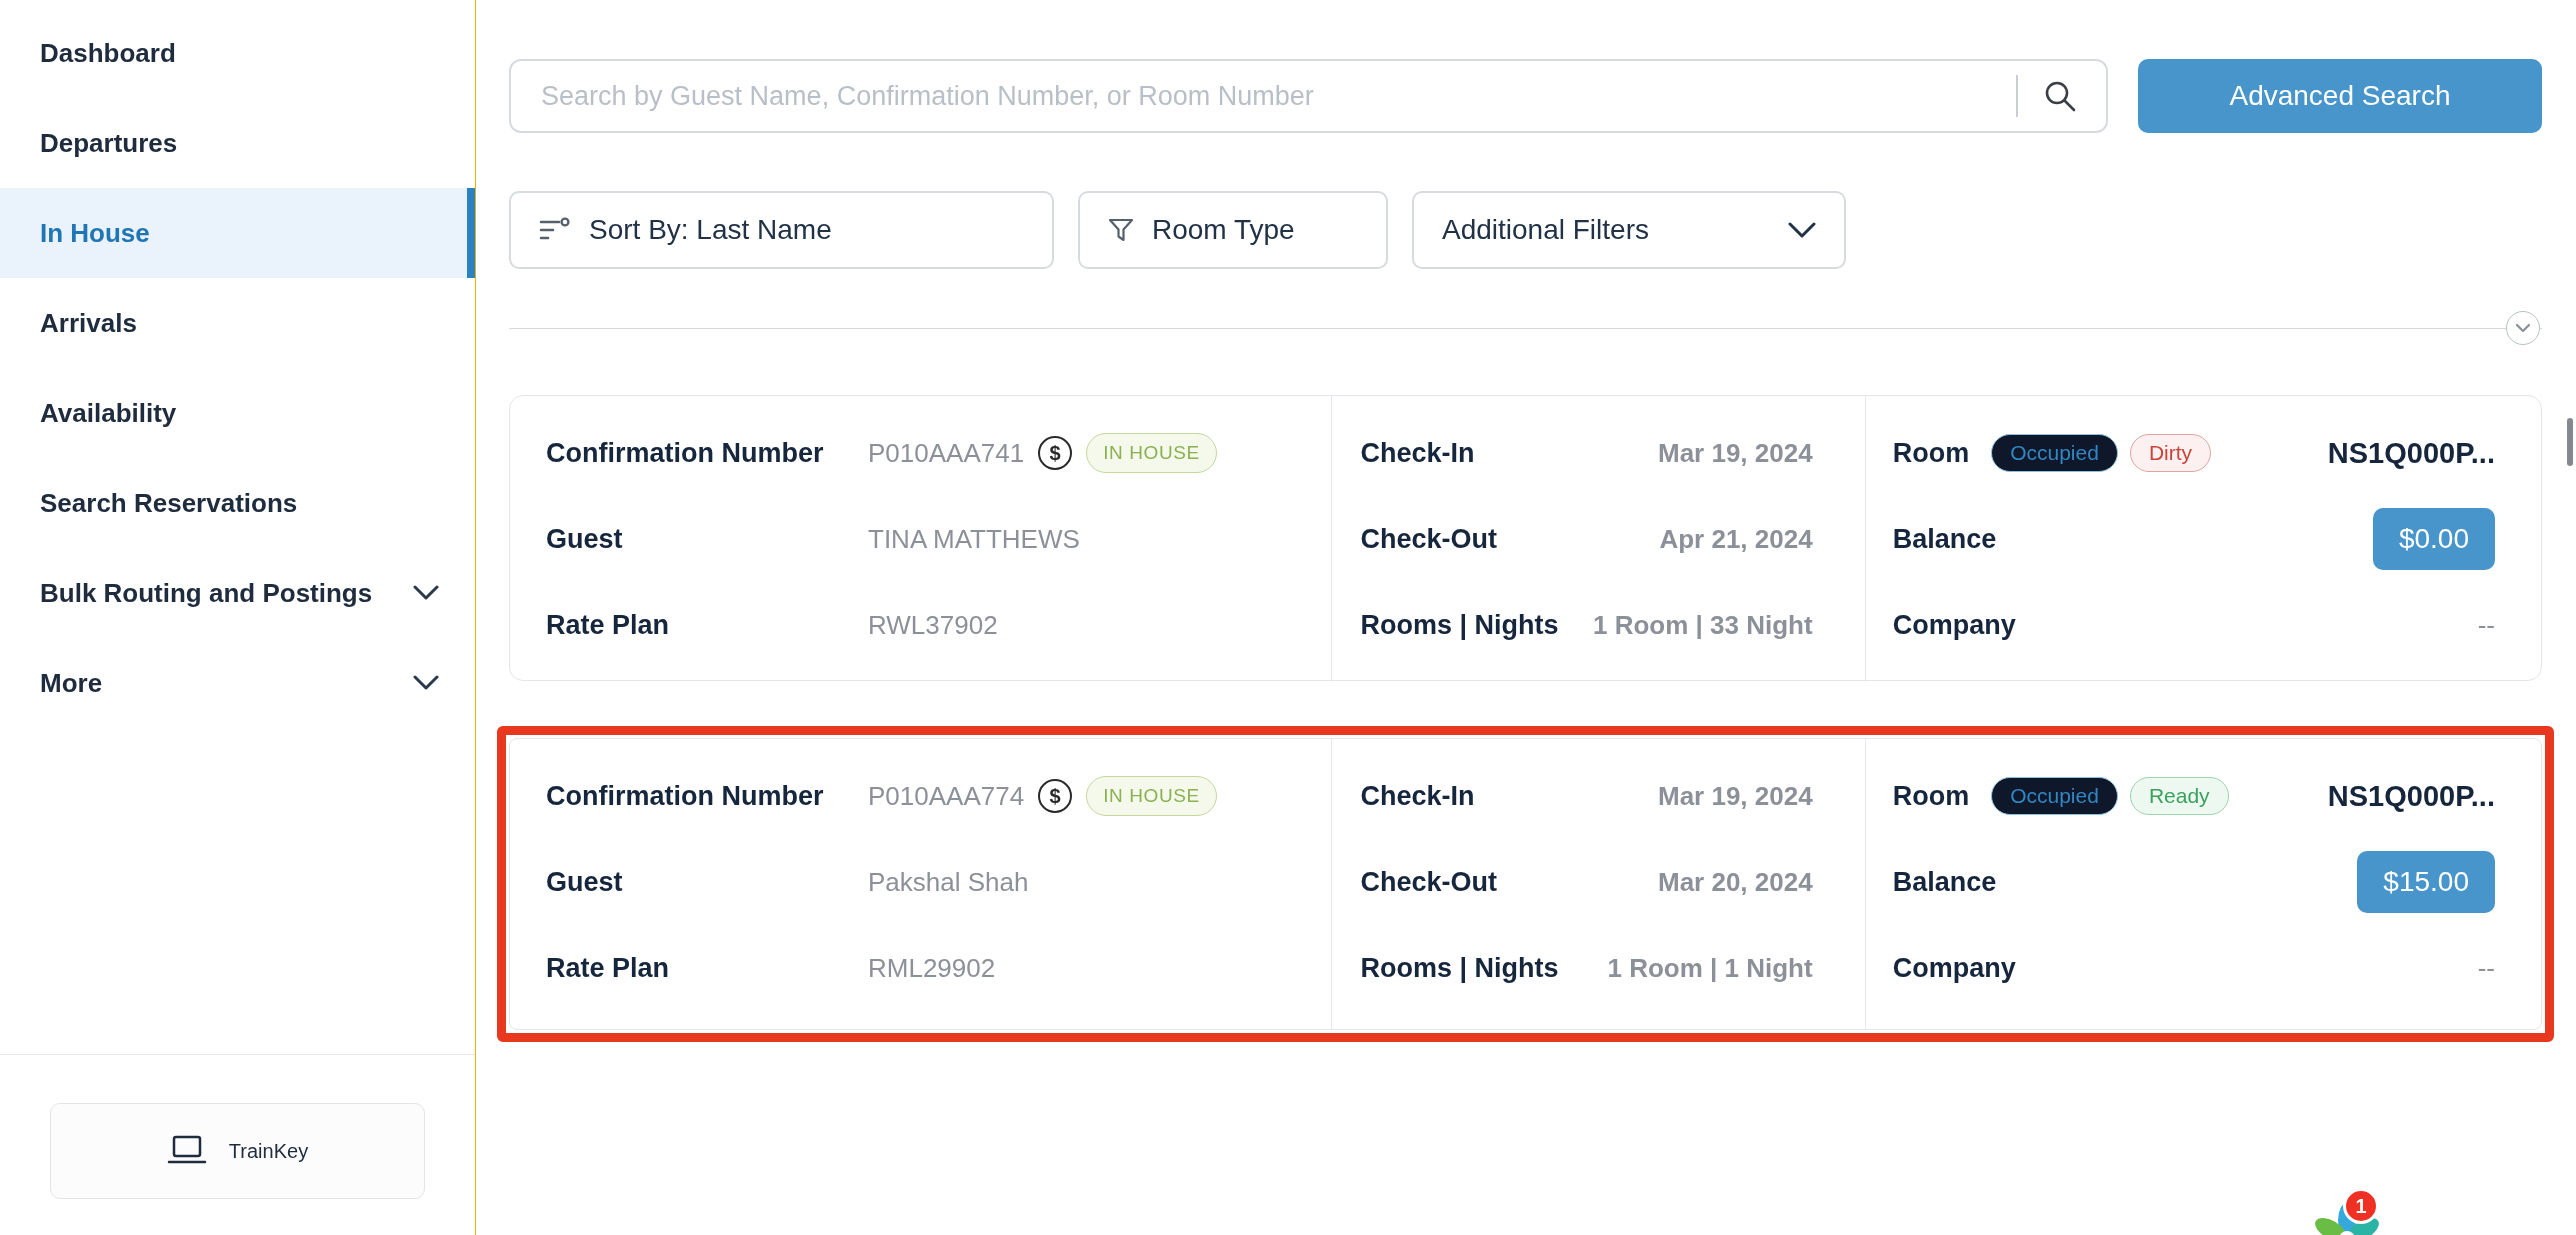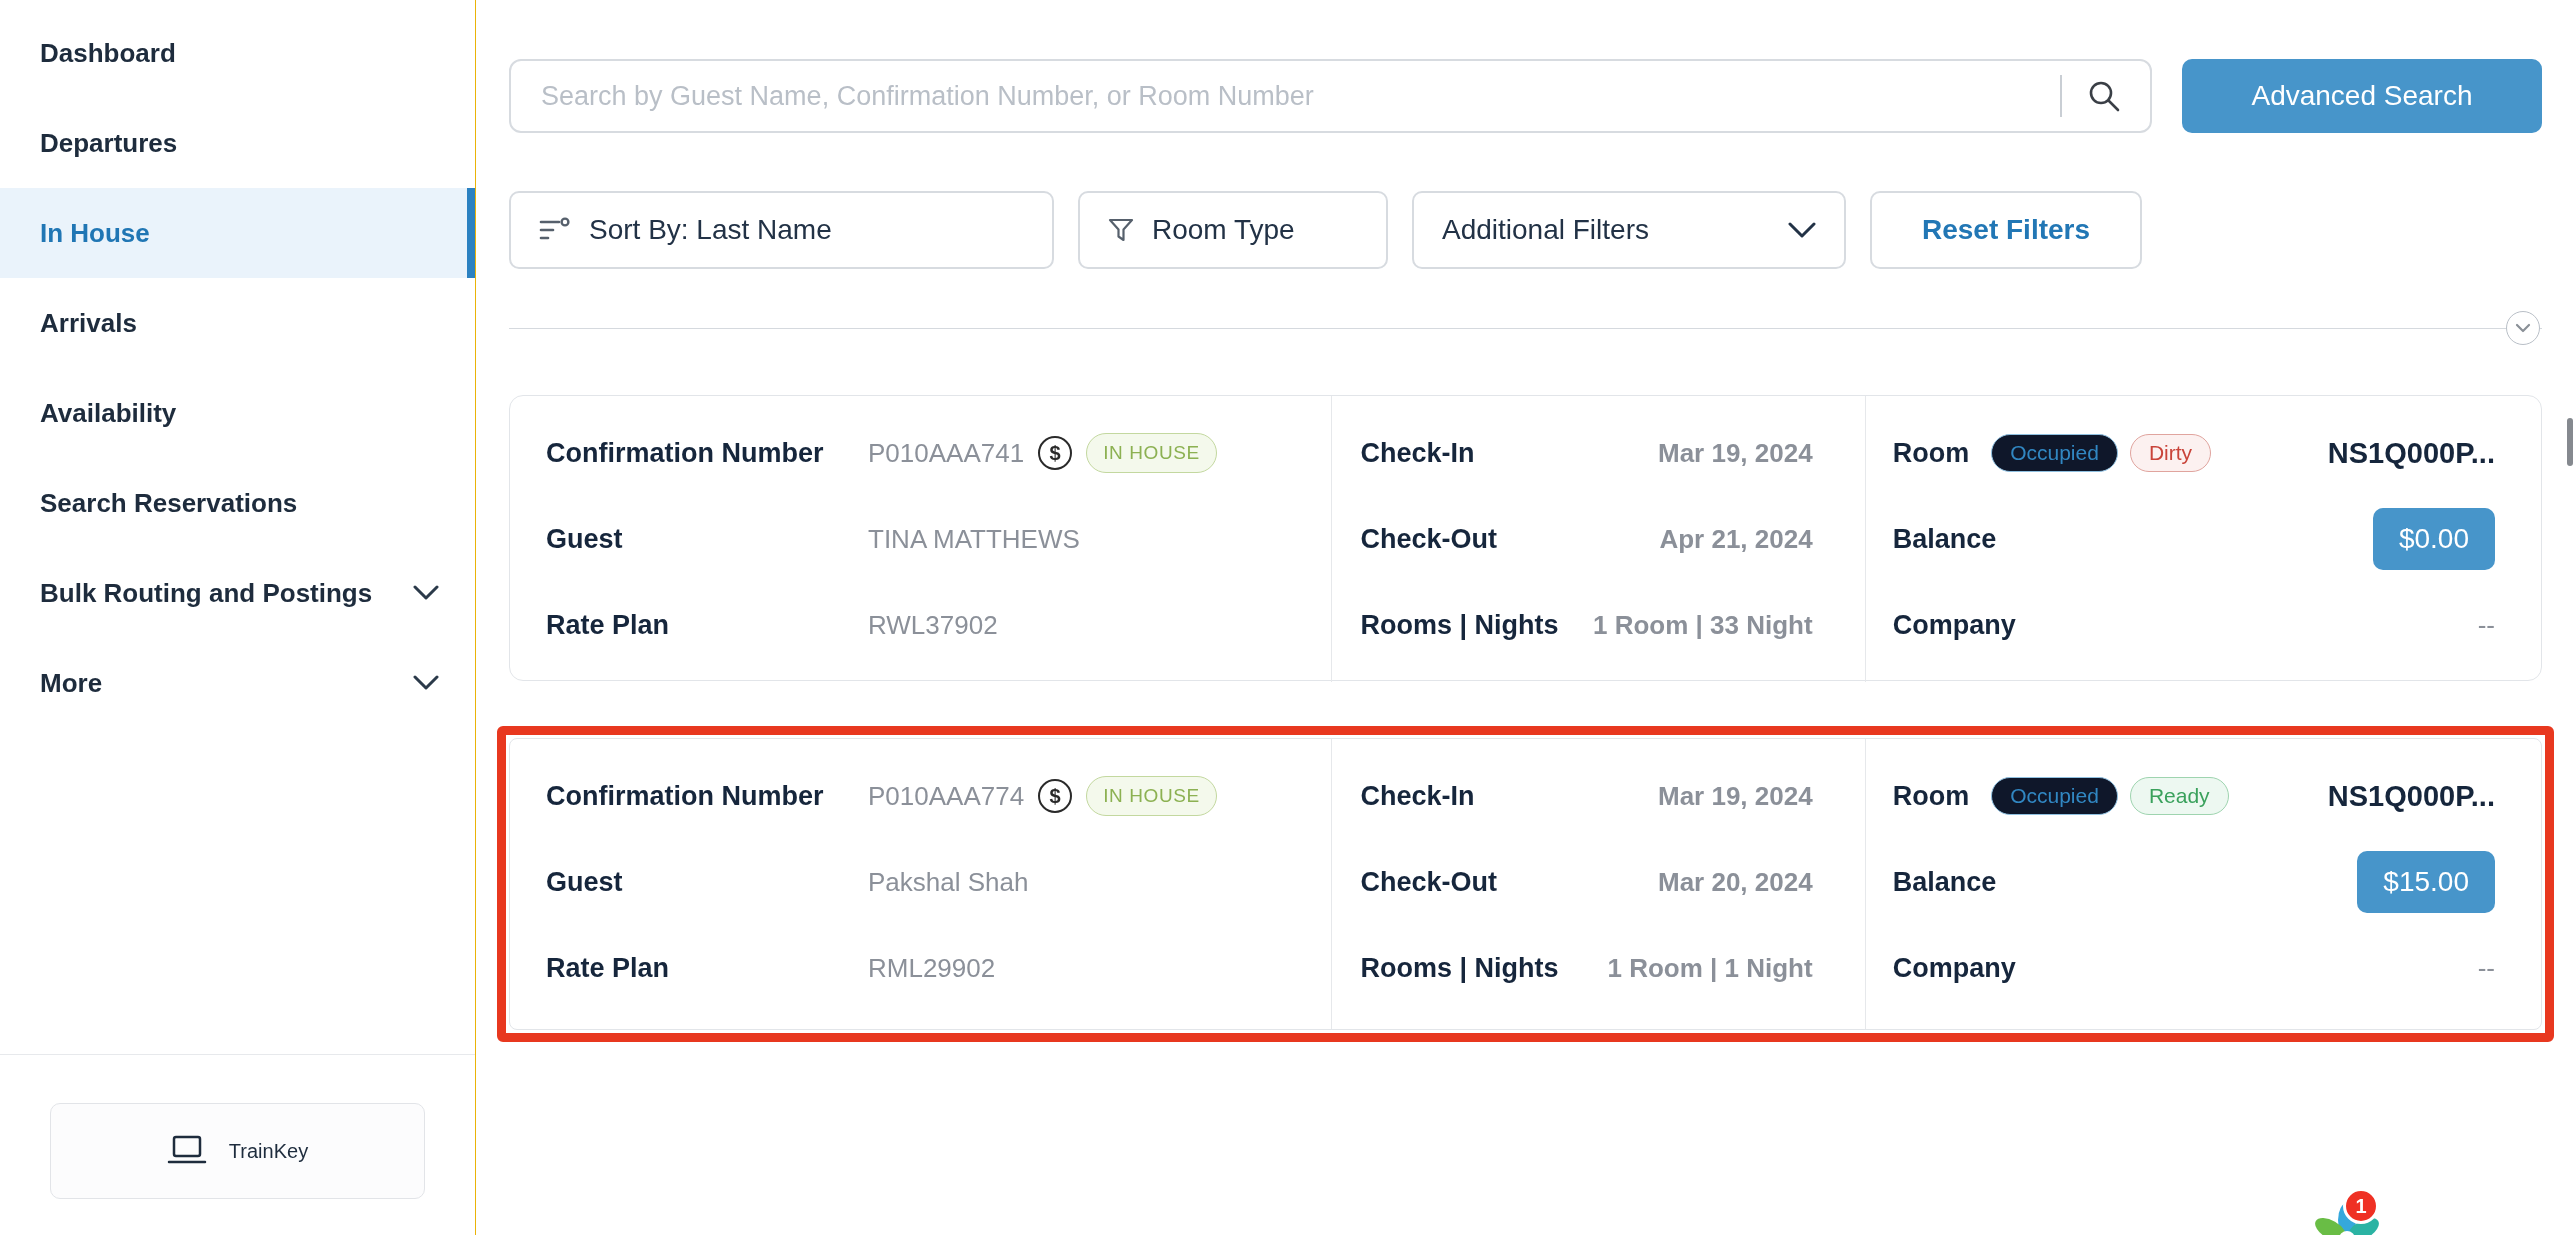--- a/index.html
+++ b/index.html
@@ -46,21 +46,21 @@
     display:flex; align-items:center; padding-right:28px; background:#fff;
   }
   .search-box input {
     flex:1; height:100%; border:none; outline:none; background:transparent;
     font-family:"Liberation Sans", sans-serif;
     font-size:27px; color:#16263C; padding:0 14px 0 30px;
   }
   .search-box input::placeholder { color:#B9BFC7; }
   .search-sep { width:2px; height:42px; background:#C9CED4; margin-right:24px; }
   .btn-advanced {
-    width:360px; background:#4795CA; color:#fff; border:none; border-radius:10px;
+    width:404px; background:#4795CA; color:#fff; border:none; border-radius:10px;
     font-family:"Liberation Sans", sans-serif; font-size:28px; cursor:pointer;
   }
 
   .filter-row { margin-top:58px; display:flex; gap:24px; height:78px; }
   .filter-btn {
     border:2px solid #D7DBE0; border-radius:10px; background:#fff;
     display:flex; align-items:center; gap:18px; padding:0 28px;
     font-family:"Liberation Sans", sans-serif; font-size:28px; color:#223246; cursor:pointer;
   }
   .btn-sort { width:545px; justify-content:flex-start; }
@@ -219,23 +219,20 @@
         <span>Room Type</span>
       </button>
 
       <button class="filter-btn btn-additional">
         <span>Additional Filters</span>
         <svg width="28" height="17" viewBox="0 0 28 17" fill="none">
           <polyline points="2,2 14,14 26,2" stroke="#223246" stroke-width="3" stroke-linecap="round" stroke-linejoin="round"></polyline>
         </svg>
       </button>
 
-      <button class="filter-btn btn-reset">
-        <span>Reset Filters</span>
-      </button>
     </div>
 
     <div class="list-divider">
       <div class="collapse-circle">
         <svg width="16" height="10" viewBox="0 0 16 10" fill="none">
           <polyline points="2,2 8,8 14,2" stroke="#8A9097" stroke-width="2.2" stroke-linecap="round" stroke-linejoin="round"></polyline>
         </svg>
       </div>
     </div>
 

